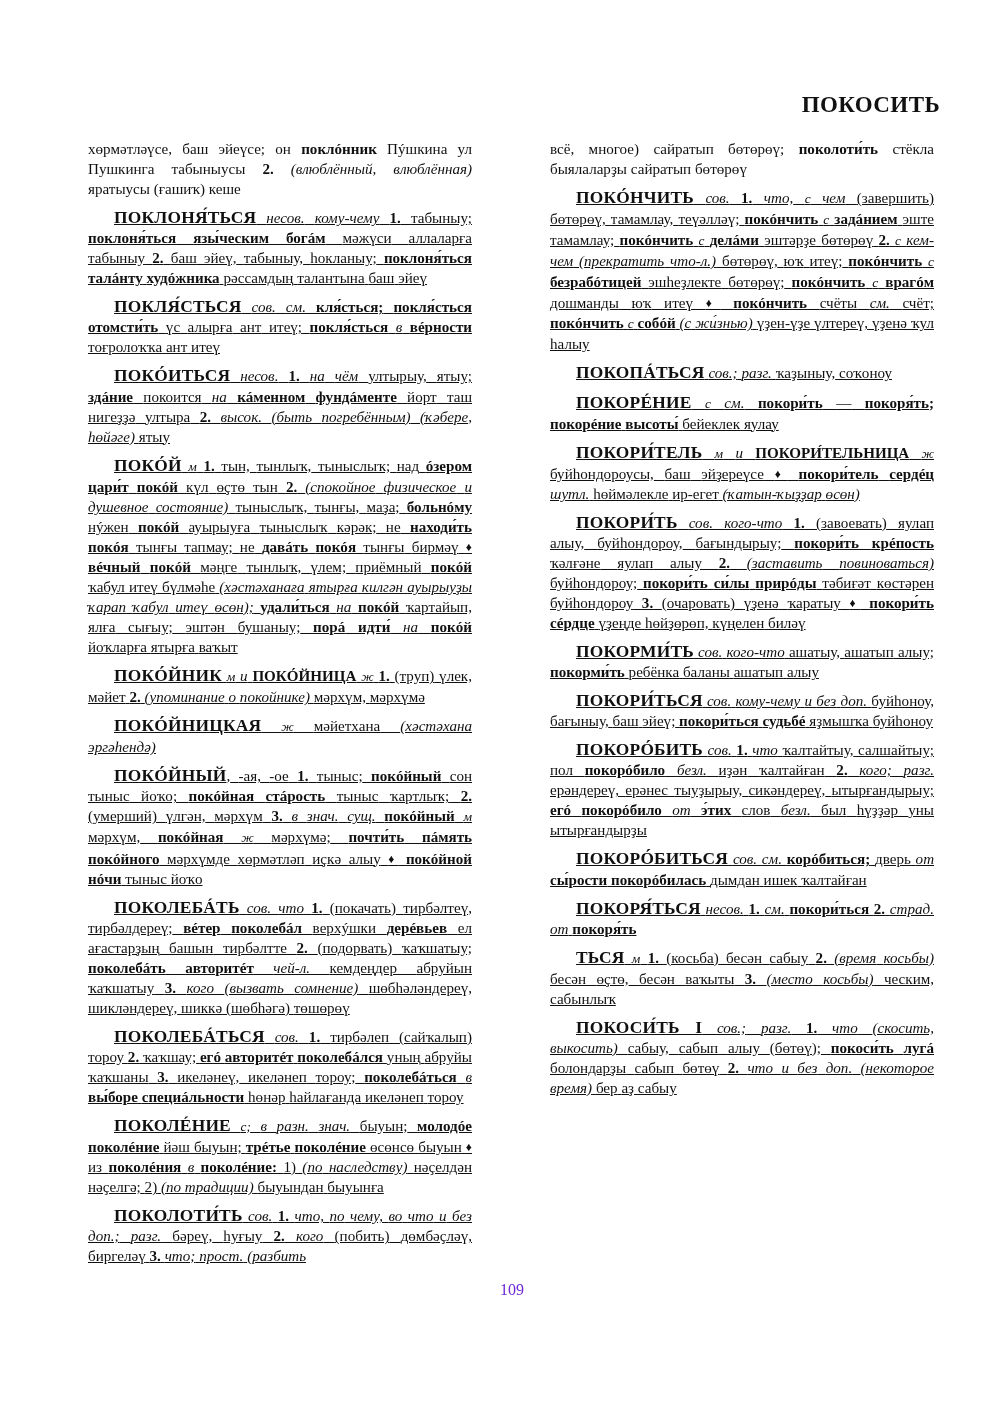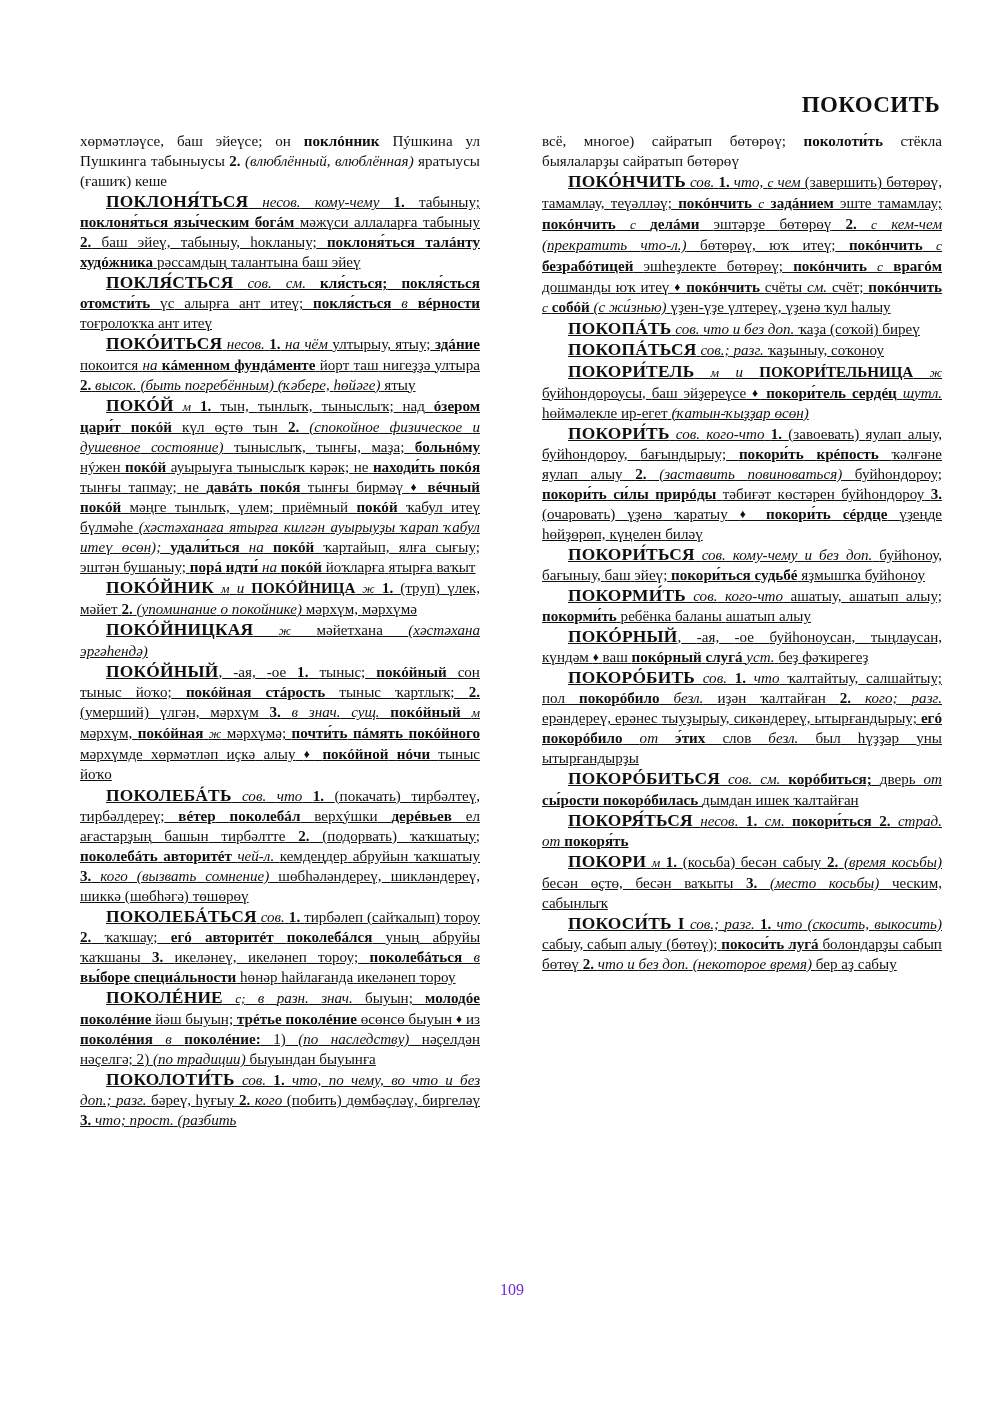--- a/index.html
+++ b/index.html
@@ -50,21 +50,21 @@
   .col {
     width: 400px;
     font-size: 15.1px;
     line-height: 20.05px;
     text-align: justify;
     text-justify: inter-word;
     hyphens: manual;
     -webkit-hyphens: manual;
   }
   .col p {
-    margin: 0;
+    margin: 8px;
     padding: 0;
     text-indent: 0;
   }
   .col p.entry {
     text-indent: 26px;
     text-decoration: underline;
   }
   .col p.cont {
     text-indent: 0;
   }
@@ -121,31 +121,30 @@
         <p class="entry"><span class="hw">ПОКÓЙНЫЙ</span><span>,</span> <span>-ая,</span> <span>-ое</span> <b>1.</b> <span>тыныс;</span> <b>покóйный</b> <span>сон</span> <span>тыныс</span> <span>йоҡо;</span> <b>покóйная</b> <b>стáрость</b> <span>тыныс</span> <span>ҡартлыҡ;</span> <b>2.</b> <span>(умерший)</span> <span>үлгән,</span> <span>мәрхүм</span> <b>3.</b> <i>в</i> <i>знач.</i> <i>сущ.</i> <b>покóйный</b> <span class="gram">м</span> <span>мәрхүм,</span> <b>покóйная</b> <span class="gram">ж</span> <span>мәрхүмә;</span> <b>почти́ть</b> <b>пáмять</b> <b>покóйного</b> <span>мәрхүмде</span> <span>хөрмәтләп</span> <span>иҫкә</span> <span>алыу</span> <span class="lozenge">♦</span> <b>покóйной</b> <b>нóчи</b> <span>тыныс</span> <span>йоҡо</span></p>
         <p class="entry"><span class="hw">ПОКОЛЕБÁТЬ</span><span></span> <i>сов.</i> <i>что</i> <b>1.</b> <span>(покачать)</span> <span>тирбәлтеү,</span> <span>тирбәлдереү;</span> <b>вéтер</b> <b>поколебáл</b> <span>верхýшки</span> <b>дерéвьев</b> <span>ел</span> <span>ағастарҙың</span> <span>башын</span> <span>тирбәлтте</span> <b>2.</b> <span>(подорвать)</span> <span>ҡаҡшатыу;</span> <b>поколебáть</b> <b>авторитéт</b> <i>чей-л.</i> <span>кемдеңдер</span> <span>абруйын</span> <span>ҡаҡшатыу</span> <b>3.</b> <i>кого</i> <i>(вызвать</i> <i>сомнение)</i> <span>шөбһәләндереү,</span> <span>шикләндереү,</span> <span>шиккә</span> <span>(шөбһәгә)</span> <span>төшөрөү</span></p>
         <p class="entry"><span class="hw">ПОКОЛЕБÁТЬСЯ</span><span></span> <i>сов.</i> <b>1.</b> <span>тирбәлеп</span> <span>(сайҡалып)</span> <span>тороу</span> <b>2.</b> <span>ҡаҡшау;</span> <b>егó</b> <b>авторитéт</b> <b>поколебáлся</b> <span>уның</span> <span>абруйы</span> <span>ҡаҡшаны</span> <b>3.</b> <span>икеләнеү,</span> <span>икеләнеп</span> <span>тороу;</span> <b>поколебáться</b> <i>в</i> <b>вы́боре</b> <b>специáльности</b> <span>һөнәр</span> <span>һайлағанда</span> <span>икеләнеп</span> <span>тороу</span></p>
         <p class="entry"><span class="hw">ПОКОЛÉНИЕ</span><span></span> <span class="gram">с;</span> <i>в</i> <i>разн.</i> <i>знач.</i> <span>быуын;</span> <b>молодóе</b> <b>поколéние</b> <span>йәш</span> <span>быуын;</span> <b>трéтье</b> <b>поколéние</b> <span>өсөнсө</span> <span>быуын</span> <span class="lozenge">♦</span> <span>из</span> <b>поколéния</b> <i>в</i> <b>поколéние:</b> <span>1)</span> <i>(по</i> <i>наследству)</i> <span>нәҫелдән</span> <span>нәҫелгә;</span> <span>2)</span> <i>(по</i> <i>традиции)</i> <span>быуындан</span> <span>быуынға</span></p>
         <p class="entry"><span class="hw">ПОКОЛОТИ́ТЬ</span><span></span> <i>сов.</i> <b>1.</b> <i>что,</i> <i>по</i> <i>чему,</i> <i>во</i> <i>что</i> <i>и</i> <i>без</i> <i>доп.;</i> <i>разг.</i> <span>бәреү,</span> <span>һуғыу</span> <b>2.</b> <i>кого</i> <span>(побить)</span> <span>дөмбәҫләү,</span> <span>биргеләү</span> <b>3.</b> <i>что;</i> <i>прост.</i> <i>(разбить</i></p>
       </div>
 
     <div class="col" id="col-right">
         <p class="cont"><span>всё,</span> <span>многое)</span> <span>сайратып</span> <span>бөтөрөү;</span> <b>поколоти́ть</b> <span>стёкла</span> <span>быялаларҙы</span> <span>сайратып</span> <span>бөтөрөү</span></p>
         <p class="entry"><span class="hw">ПОКÓНЧИТЬ</span><span></span> <i>сов.</i> <b>1.</b> <i>что,</i> <span class="gram">с</span> <i>чем</i> <span>(завершить)</span> <span>бөтөрөү,</span> <span>тамамлау,</span> <span>теүәлләү;</span> <b>покóнчить</b> <span class="gram">с</span> <b>задáнием</b> <span>эште</span> <span>тамамлау;</span> <b>покóнчить</b> <span class="gram">с</span> <b>делáми</b> <span>эштәрҙе</span> <span>бөтөрөү</span> <b>2.</b> <span class="gram">с</span> <i>кем-чем</i> <i>(прекратить</i> <i>что-л.)</i> <span>бөтөрөү,</span> <span>юҡ</span> <span>итеү;</span> <b>покóнчить</b> <span class="gram">с</span> <b>безрабóтицей</b> <span>эшһеҙлекте</span> <span>бөтөрөү;</span> <b>покóнчить</b> <span class="gram">с</span> <b>врагóм</b> <span>дошманды</span> <span>юҡ</span> <span>итеү</span> <span class="lozenge">♦</span> <b>покóнчить</b> <span>счёты</span> <i>см.</i> <span>счёт;</span> <b>покóнчить</b> <span class="gram">с</span> <b>собóй</b> <i>(с</i> <i>жи́знью)</i> <span>үҙен-үҙе</span> <span>үлтереү,</span> <span>үҙенә</span> <span>ҡул</span> <span>һалыу</span></p>
-        <p class="entry"><span class="hw">ПОКОПÁТЬ</span><span></span> <i>сов.</i> <i>что</i> <i>и</i> <i>без</i> <i>доп.</i> <span>ҡаҙа</span> <span>(соҡой)</span> <span>биреү</span></p>
         <p class="entry"><span class="hw">ПОКОПÁТЬСЯ</span><span></span> <i>сов.;</i> <i>разг.</i> <span>ҡаҙыныу,</span> <span>соҡоноу</span></p>
+        <p class="entry"><span class="hw">ПОКОРÉНИЕ</span><span></span> <span class="gram">с</span> <i>см.</i> <b>покори́ть</b> <span>—</span> <b>покоря́ть;</b> <b>покорéние</b> <b>высоты́</b> <span>бейеклек</span> <span>яулау</span></p>
         <p class="entry"><span class="hw">ПОКОРИ́ТЕЛЬ</span><span></span> <span class="gram">м</span> <i>и</i> <b>ПОКОРИ́ТЕЛЬНИЦА</b> <span class="gram">ж</span> <span>буйһондороусы,</span> <span>баш</span> <span>эйҙереүсе</span> <span class="lozenge">♦</span> <b>покори́тель</b> <b>сердéц</b> <i>шутл.</i> <span>һөймәлекле</span> <span>ир-егет</span> <i>(ҡатын-ҡыҙҙар</i> <i>өсөн)</i></p>
         <p class="entry"><span class="hw">ПОКОРИ́ТЬ</span><span></span> <i>сов.</i> <i>кого-что</i> <b>1.</b> <span>(завоевать)</span> <span>яулап</span> <span>алыу,</span> <span>буйһондороу,</span> <span>бағындырыу;</span> <b>покори́ть</b> <b>крéпость</b> <span>ҡәлғәне</span> <span>яулап</span> <span>алыу</span> <b>2.</b> <i>(заставить</i> <i>повиноваться)</i> <span>буйһондороу;</span> <b>покори́ть</b> <b>си́лы</b> <b>прирóды</b> <span>тәбиғәт</span> <span>көстәрен</span> <span>буйһондороу</span> <b>3.</b> <span>(очаровать)</span> <span>үҙенә</span> <span>ҡаратыу</span> <span class="lozenge">♦</span> <b>покори́ть</b> <b>сéрдце</b> <span>үҙеңде</span> <span>һөйҙөрөп,</span> <span>күңелен</span> <span>биләү</span></p>
+        <p class="entry"><span class="hw">ПОКОРМИ́ТЬ</span><span></span> <i>сов.</i> <i>кого-что</i> <span>ашатыу,</span> <span>ашатып</span> <span>алыу;</span> <b>покорми́ть</b> <span>ребёнка</span> <span>баланы</span> <span>ашатып</span> <span>алыу</span></p>
         <p class="entry"><span class="hw">ПОКОРИ́ТЬСЯ</span><span></span> <i>сов.</i> <i>кому-чему</i> <i>и</i> <i>без</i> <i>доп.</i> <span>буйһоноу,</span> <span>бағыныу,</span> <span>баш</span> <span>эйеү;</span> <b>покори́ться</b> <b>судьбé</b> <span>яҙмышҡа</span> <span>буйһоноу</span></p>
-        <p class="entry"><span class="hw">ПОКОРМИ́ТЬ</span><span></span> <i>сов.</i> <i>кого-что</i> <span>ашатыу,</span> <span>ашатып</span> <span>алыу;</span> <b>покорми́ть</b> <span>ребёнка</span> <span>баланы</span> <span>ашатып</span> <span>алыу</span></p>
-        <p class="entry"><span class="hw">ПОКÓРНЫЙ</span><span>,</span> <span>-ая,</span> <span>-ое</span> <span>буйһоноусан,</span> <span>тыңлаусан,</span> <span>күндәм</span> <span class="lozenge">♦</span> <span>ваш</span> <b>покóрный</b> <b>слугá</b> <i>уст.</i> <span>беҙ</span> <span>фәҡирегеҙ</span></p>
         <p class="entry"><span class="hw">ПОКОРÓБИТЬ</span><span></span> <i>сов.</i> <b>1.</b> <i>что</i> <span>ҡалтайтыу,</span> <span>салшайтыу;</span> <span>пол</span> <b>покорóбило</b> <i>безл.</i> <span>иҙән</span> <span>ҡалтайған</span> <b>2.</b> <i>кого;</i> <i>разг.</i> <span>ерәндереү,</span> <span>ерәнес</span> <span>тыуҙырыу,</span> <span>сикәндереү,</span> <span>ытырғандырыу;</span> <b>егó</b> <b>покорóбило</b> <i>от</i> <b>э́тих</b> <span>слов</span> <i>безл.</i> <span>был</span> <span>һүҙҙәр</span> <span>уны</span> <span>ытырғандырҙы</span></p>
         <p class="entry"><span class="hw">ПОКОРÓБИТЬСЯ</span><span></span> <i>сов.</i> <i>см.</i> <b>корóбиться;</b> <span>дверь</span> <i>от</i> <b>сы́рости</b> <b>покорóбилась</b> <span>дымдан</span> <span>ишек</span> <span>ҡалтайған</span></p>
         <p class="entry"><span class="hw">ПОКОРЯ́ТЬСЯ</span><span></span> <i>несов.</i> <b>1.</b> <i>см.</i> <b>покори́ться</b> <b>2.</b> <i>страд.</i> <i>от</i> <b>покоря́ть</b></p>
-        <p class="entry"><span class="hw">ПОКОРИ</span><span></span> <span class="gram">м</span> <b>1.</b> <span>(косьба)</span> <span>бесән</span> <span>сабыу</span> <b>2.</b> <i>(время</i> <i>косьбы)</i> <span>бесән</span> <span>өҫтө,</span> <span>бесән</span> <span>ваҡыты</span> <b>3.</b> <i>(место</i> <i>косьбы)</i> <span>ческим,</span> <span>сабынлыҡ</span></p>
+        <p class="entry"><span class="hw">ТЬСЯ</span><span></span> <span class="gram">м</span> <b>1.</b> <span>(косьба)</span> <span>бесән</span> <span>сабыу</span> <b>2.</b> <i>(время</i> <i>косьбы)</i> <span>бесән</span> <span>өҫтө,</span> <span>бесән</span> <span>ваҡыты</span> <b>3.</b> <i>(место</i> <i>косьбы)</i> <span>ческим,</span> <span>сабынлыҡ</span></p>
         <p class="entry"><span class="hw">ПОКОСИ́ТЬ I</span><span></span> <i>сов.;</i> <i>разг.</i> <b>1.</b> <i>что</i> <i>(скосить,</i> <i>выкосить)</i> <span>сабыу,</span> <span>сабып</span> <span>алыу</span> <span>(бөтөү);</span> <b>покоси́ть</b> <b>лугá</b> <span>болондарҙы</span> <span>сабып</span> <span>бөтөү</span> <b>2.</b> <i>что</i> <i>и</i> <i>без</i> <i>доп.</i> <i>(некоторое</i> <i>время)</i> <span>бер</span> <span>аҙ</span> <span>сабыу</span></p>
       </div>
 
   </div>
 
   <div class="folio">109</div>
 
 </div>
 
 </body></html>

